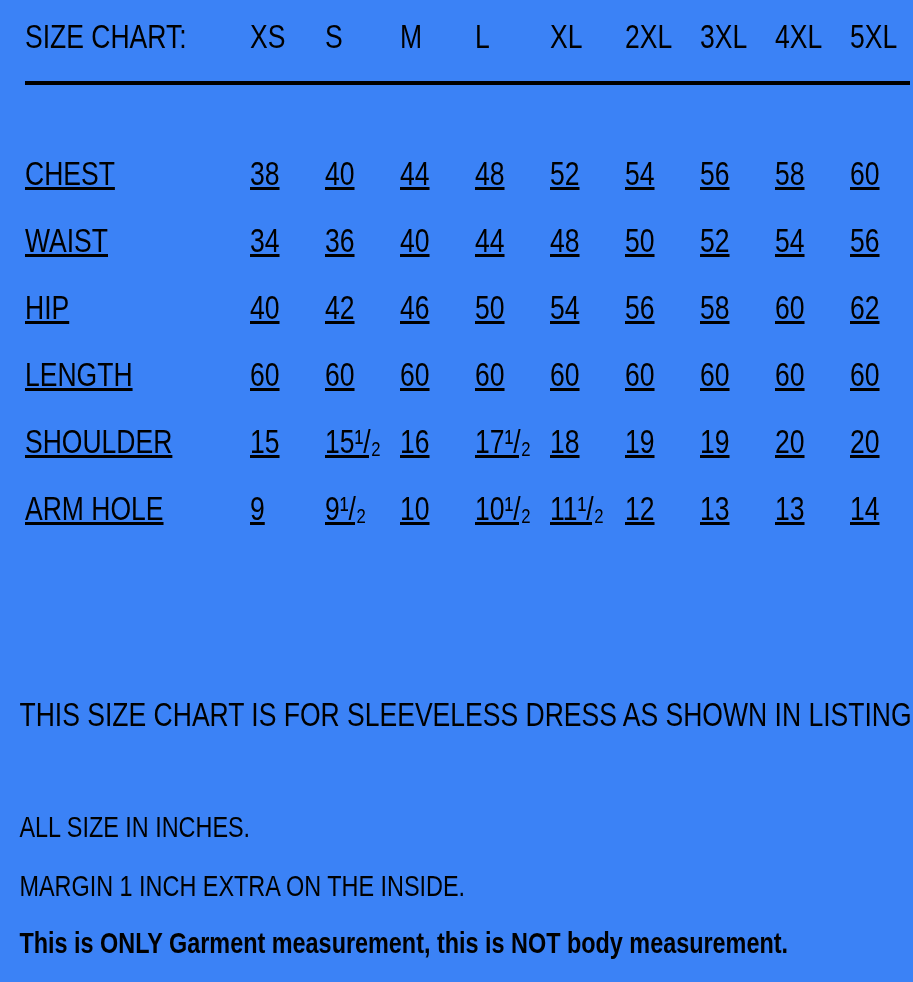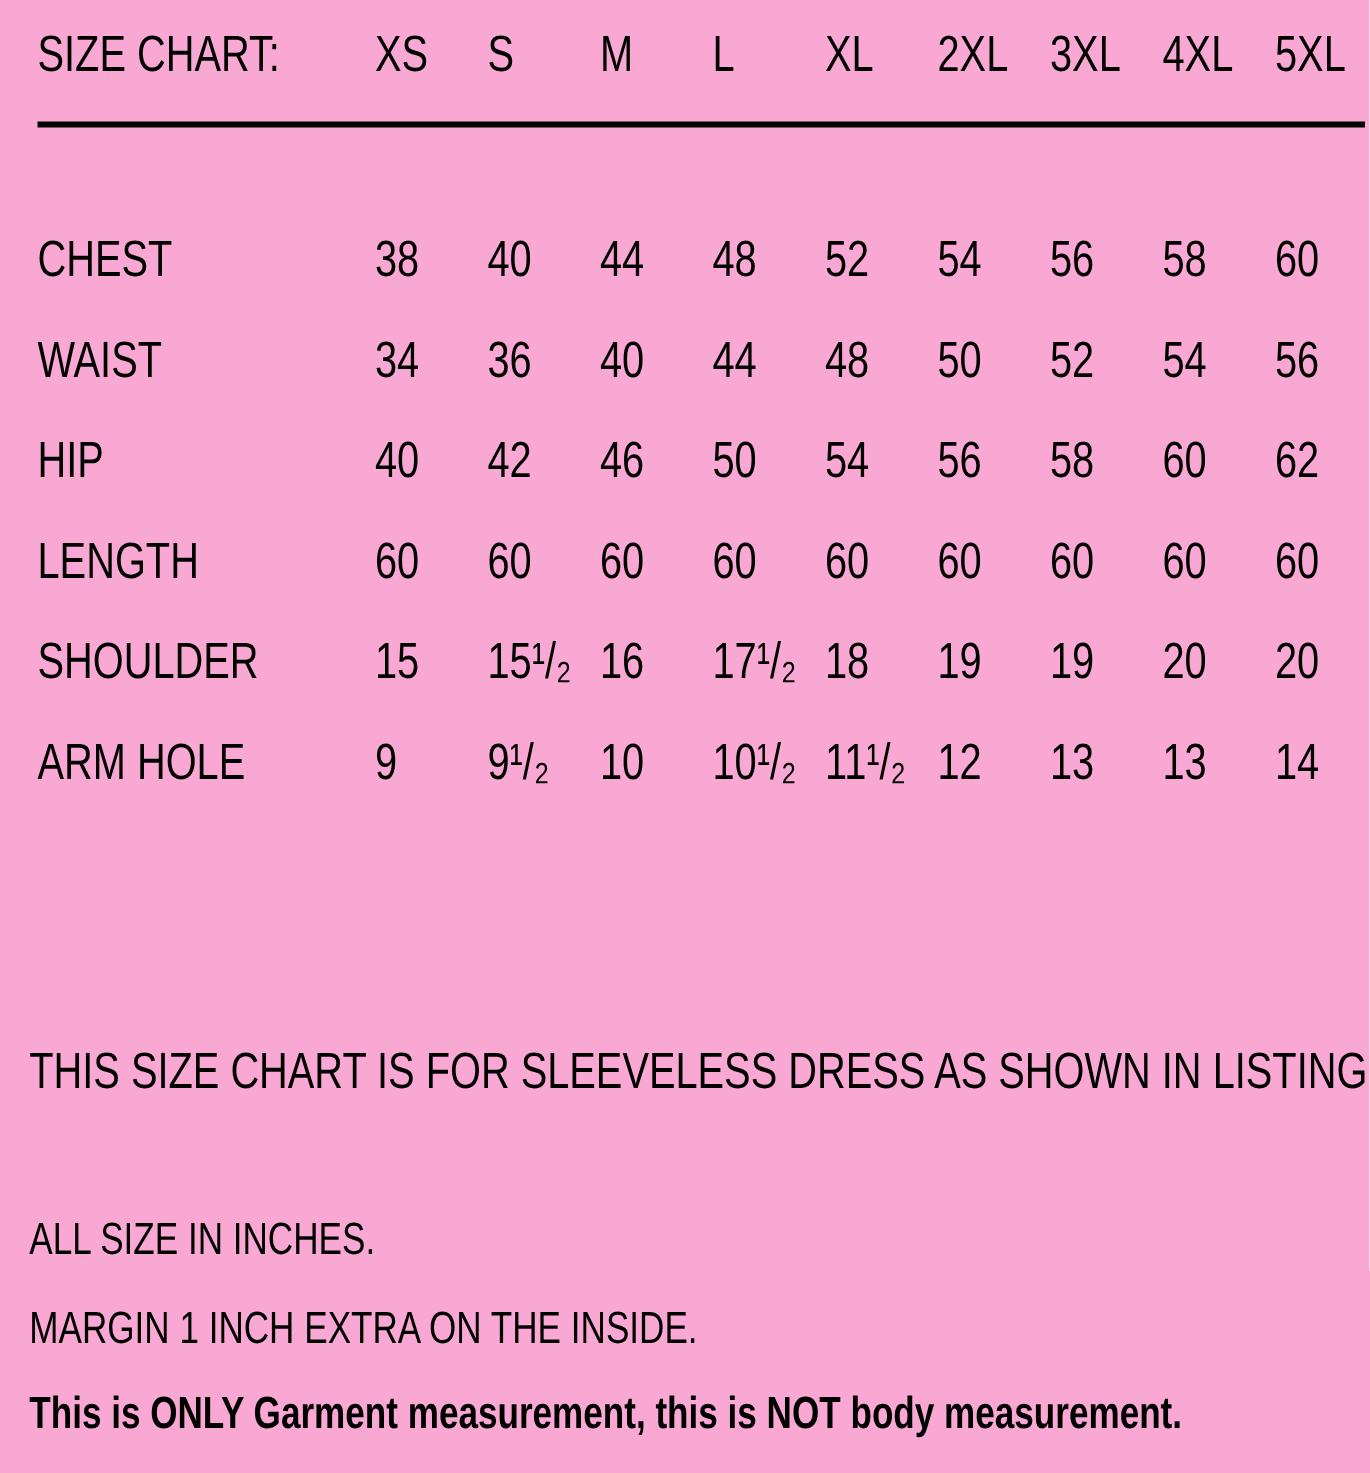--- a/index.html
+++ b/index.html
@@ -1,19 +1,19 @@
 <!DOCTYPE html>
 <html><head>
 <meta charset="utf-8">
 <style>
   html, body { margin: 0; padding: 0; background: #ffffff; }
   .page {
     position: relative;
     width: 913px; height: 982px;
-    background: #f9a8d4;
+    background: #3b82f6;
     color: #000000;
     font-family: "Liberation Sans", "DejaVu Sans", sans-serif;
     overflow: hidden;
   }
   .row {
     display: flex;
     align-items: center;
     padding-left: 25px;
     height: 67px;
   }
@@ -26,21 +26,21 @@
     transform: scaleX(0.78);
     transform-origin: 0 50%;
   }
   .label-cell { flex: 0 0 225px; width: 225px; }
   .rule {
     margin: 25px 0 0 25px;
     width: 885px;
     border-top: 4px solid #000000;
     height: 0;
   }
-  .table-body { margin-top: 55px; }
+  .table-body { margin-top: 55px; text-decoration: underline; }
   .note {
     padding-left: 25px;
     white-space: nowrap;
     transform: scaleX(0.78);
     transform-origin: 0 50%;
   }
   .note-heading { margin-top: 152px; font-size: 34px; line-height: 40px; }
   .note-units   { margin-top: 75px;  font-size: 30px; line-height: 36px; }
   .note-margin  { margin-top: 23px;  font-size: 30px; line-height: 36px; }
   .note-bold    { margin-top: 21px;  font-size: 30px; line-height: 36px; font-weight: 700; }

